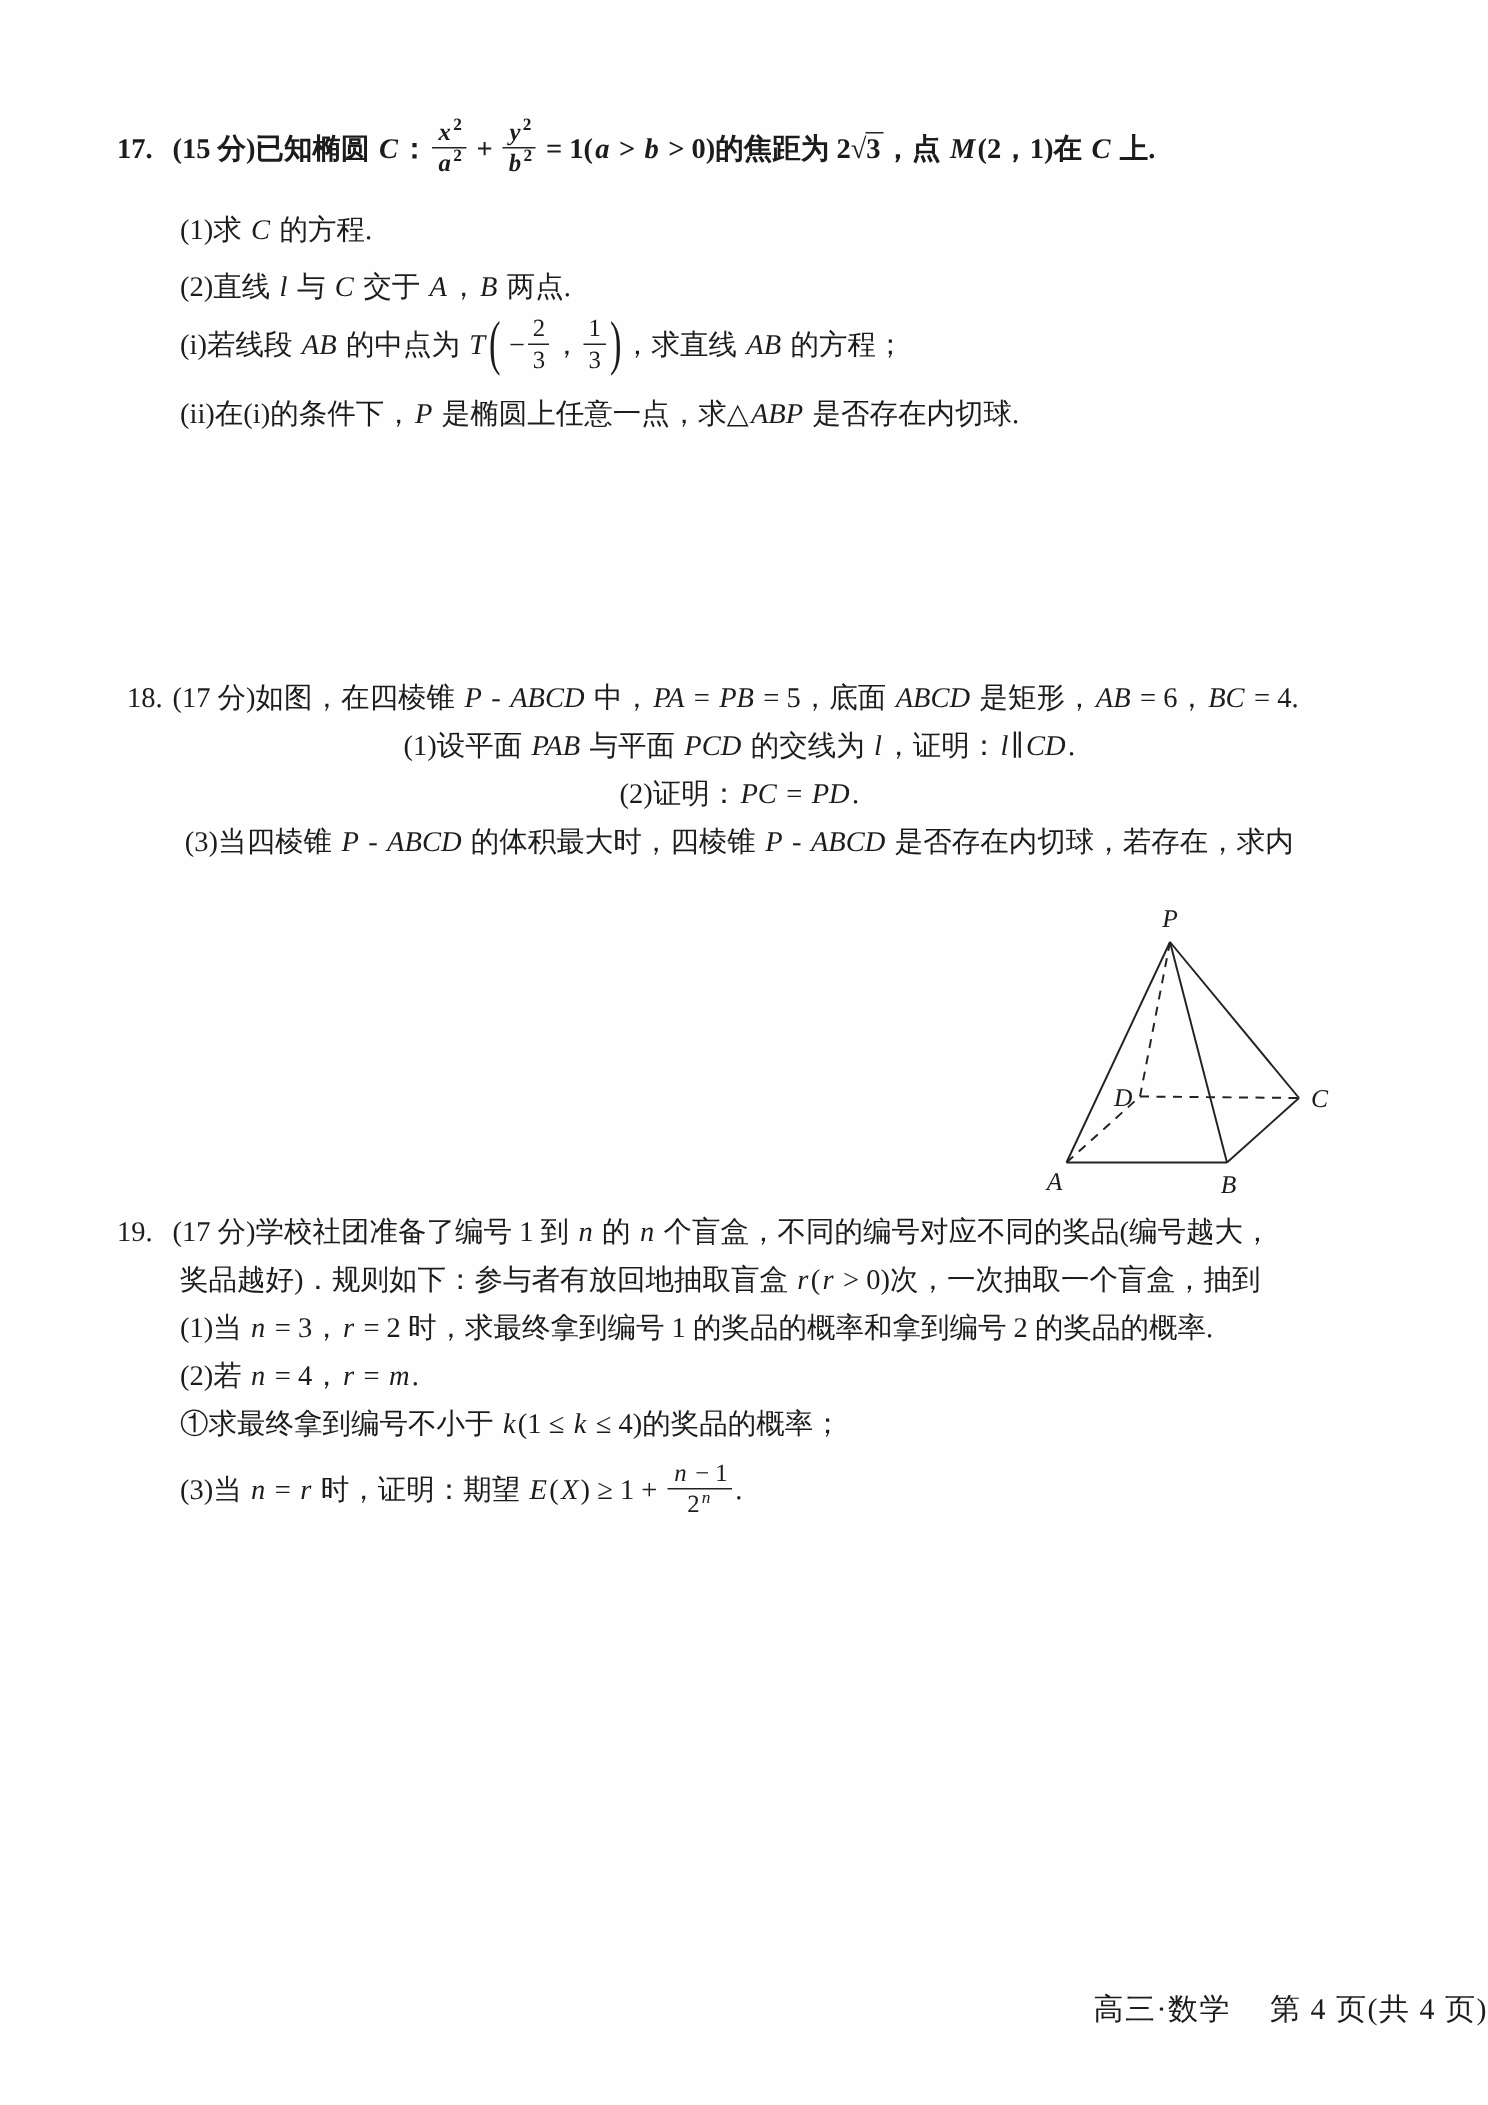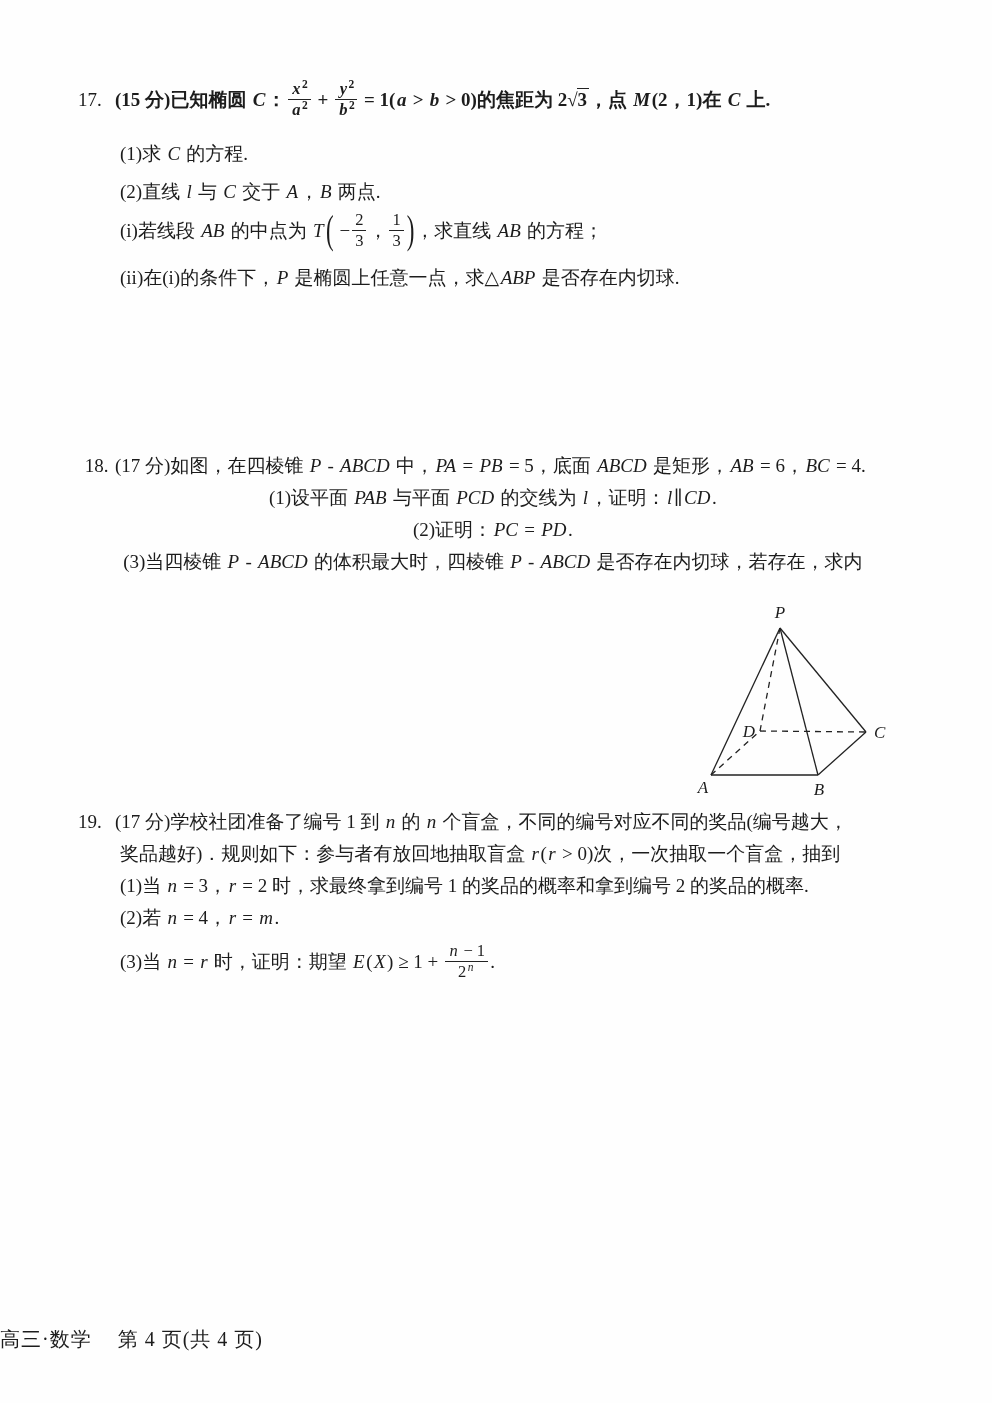--- a/index.html
+++ b/index.html
@@ -7,21 +7,21 @@
     position:relative;
     width:992px;height:1403px;
     background:#fefefe;
     font-family:"Liberation Serif","DejaVu Serif",serif;
     color:#1c1c1c;
     font-size:19px;
     overflow:hidden;
   }
   .question{position:absolute;display:flex;align-items:flex-start;}
   .qnum{width:37px;flex:0 0 37px;line-height:32px;}
-  .q17 .qnum{line-height:50px;}
+  .q17 .qnum{line-height:50px;font-weight:bold;}
   .qbody{flex:1;}
   .line{line-height:32px;white-space:nowrap;margin:0;}
   .t50{line-height:50px;font-weight:bold;}
   .t46{line-height:46px;}
   .t48{line-height:48px;}
   .indent{padding-left:5px;}
   .mvar{font-style:italic;padding:0 1.5px;}
   sup{font-size:11.5px;line-height:0;}
   .frac{
     display:inline-block;vertical-align:middle;text-align:center;
@@ -37,21 +37,21 @@
     transform:scaleY(1.75);font-size:23px;font-weight:300;
     padding:0 1px;position:relative;top:-2px;
   }
   .figure{position:absolute;left:678px;top:600px;width:230px;height:200px;}
   .figure svg text{
     font-family:"Liberation Serif","DejaVu Serif",serif;
     font-style:italic;font-size:17px;fill:#1c1c1c;
   }
   .footer{
     position:absolute;top:1326px;left:0;width:100%;
-    text-align:left;font-size:20px;letter-spacing:1px;
+    text-align:right;font-size:20px;letter-spacing:1px;
   }
   .footer .gap{display:inline-block;width:26px;}
 </style>
 </head>
 <body>
 
 <div class="page">
 
   <div class="question q17" style="top:75px;left:78px;">
     <div class="qnum">17.</div>
@@ -94,20 +94,21 @@
     </svg>
   </div>
 
   <div class="question" style="top:806px;left:78px;">
     <div class="qnum">19.</div>
     <div class="qbody">
       <p class="line"><span>(17 分)学校社团准备了编号 1 到 </span><span class="mvar">n</span><span> 的 </span><span class="mvar">n</span><span> 个盲盒，不同的编号对应不同的奖品(编号越大，</span></p>
       <p class="line indent"><span>奖品越好)．规则如下：参与者有放回地抽取盲盒 </span><span class="mvar">r</span><span>(</span><span class="mvar">r</span><span> &gt; 0)次，一次抽取一个盲盒，抽到</span></p>
       <p class="line indent"><span>(1)当 </span><span class="mvar">n</span><span> = 3，</span><span class="mvar">r</span><span> = 2 时，求最终拿到编号 1 的奖品的概率和拿到编号 2 的奖品的概率.</span></p>
       <p class="line indent"><span>(2)若 </span><span class="mvar">n</span><span> = 4，</span><span class="mvar">r</span><span> = </span><span class="mvar">m</span><span>.</span></p>
+      <p class="line indent"><span>①求最终拿到编号不小于 </span><span class="mvar">k</span><span>(1 ≤ </span><span class="mvar">k</span><span> ≤ 4)的奖品的概率；</span></p>
       <p class="line t48 indent" style="margin-top:4px;"><span>(3)当 </span><span class="mvar">n</span><span> = </span><span class="mvar">r</span><span> 时，证明：期望 </span><span class="mvar">E</span><span>(</span><span class="mvar">X</span><span>) ≥ 1 + </span><span class="frac"><span class="fnum"><span class="mvar">n</span><span> − 1</span></span><span class="fden"><span>2</span><sup><span class="mvar">n</span></sup></span></span><span>.</span></p>
     </div>
   </div>
 
   <div class="footer">
     <span>高三·数学</span><span class="gap"></span><span>第 4 页(共 4 页)</span>
   </div>
 
 </div>
 

